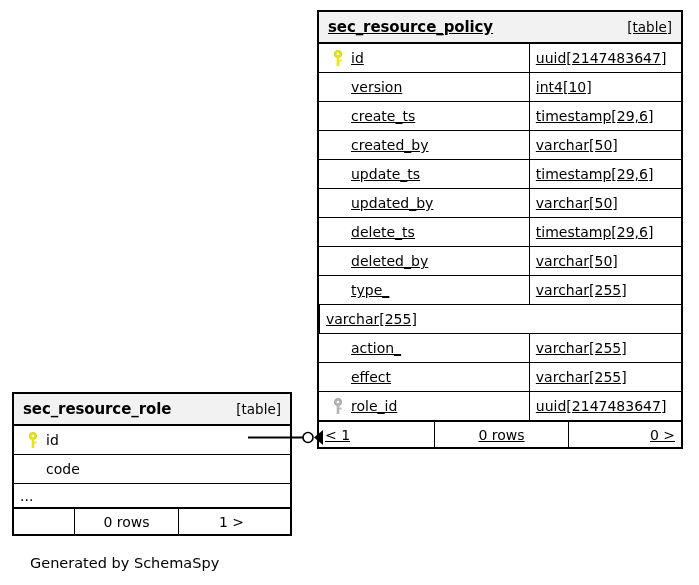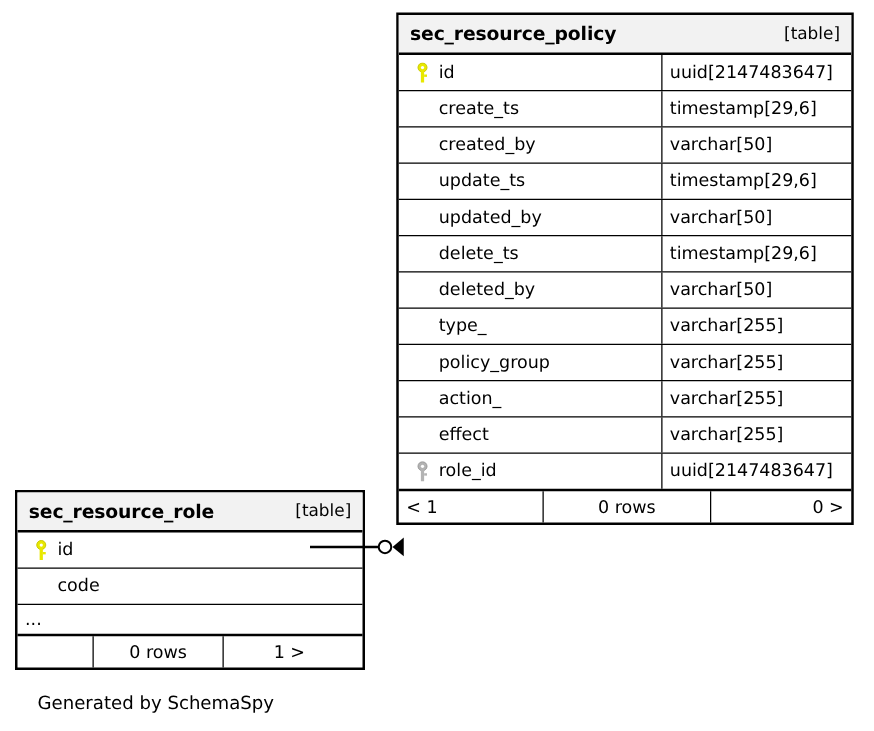--- a/index.html
+++ b/index.html
@@ -105,20 +105,21 @@
     padding-left: 6px;
     font-size: 14px;
     height: 24px;
   }
 
   
   #policy-table {
     left: 317px;
     top: 10px;
     width: 366px;
+    text-decoration: underline;
   }
   #policy-table .c-name { width: 218px; }
   #policy-table .c-type { width: 158px; }
   #policy-table .f-left   { width: 115px; }
   #policy-table .f-center { width: 134px; }
   #policy-table .f-right  { width: 113px; }
 
   #role-table {
     left: 12px;
     top: 392px;
@@ -164,20 +165,27 @@
           <circle cx="6" cy="4" r="1.3" fill="#ffffff"></circle>
           <rect x="4.7" y="6.6" width="2.6" height="9.4" fill="#e8e800"></rect>
           <rect x="7.3" y="9.6" width="2.3" height="1.9" fill="#e8e800"></rect>
         </svg>
       </span>
       <span>id</span>
     </div>
     <div class="c-type">uuid[2147483647]</div>
   </div>
 
+  <div class="er-row">
+    <div class="c-name">
+      <span class="key-slot"></span>
+      <span>version</span>
+    </div>
+    <div class="c-type">int4[10]</div>
+  </div>
 
   <div class="er-row">
     <div class="c-name">
       <span class="key-slot"></span>
       <span>create_ts</span>
     </div>
     <div class="c-type">timestamp[29,6]</div>
   </div>
 
   <div class="er-row">
@@ -222,24 +230,20 @@
 
   <div class="er-row">
     <div class="c-name">
       <span class="key-slot"></span>
       <span>type_</span>
     </div>
     <div class="c-type">varchar[255]</div>
   </div>
 
   <div class="er-row">
-    <div class="c-name">
-      <span class="key-slot"></span>
-      <span>policy_group</span>
-    </div>
     <div class="c-type">varchar[255]</div>
   </div>
 
 
   <div class="er-row">
     <div class="c-name">
       <span class="key-slot"></span>
       <span>action_</span>
     </div>
     <div class="c-type">varchar[255]</div>

